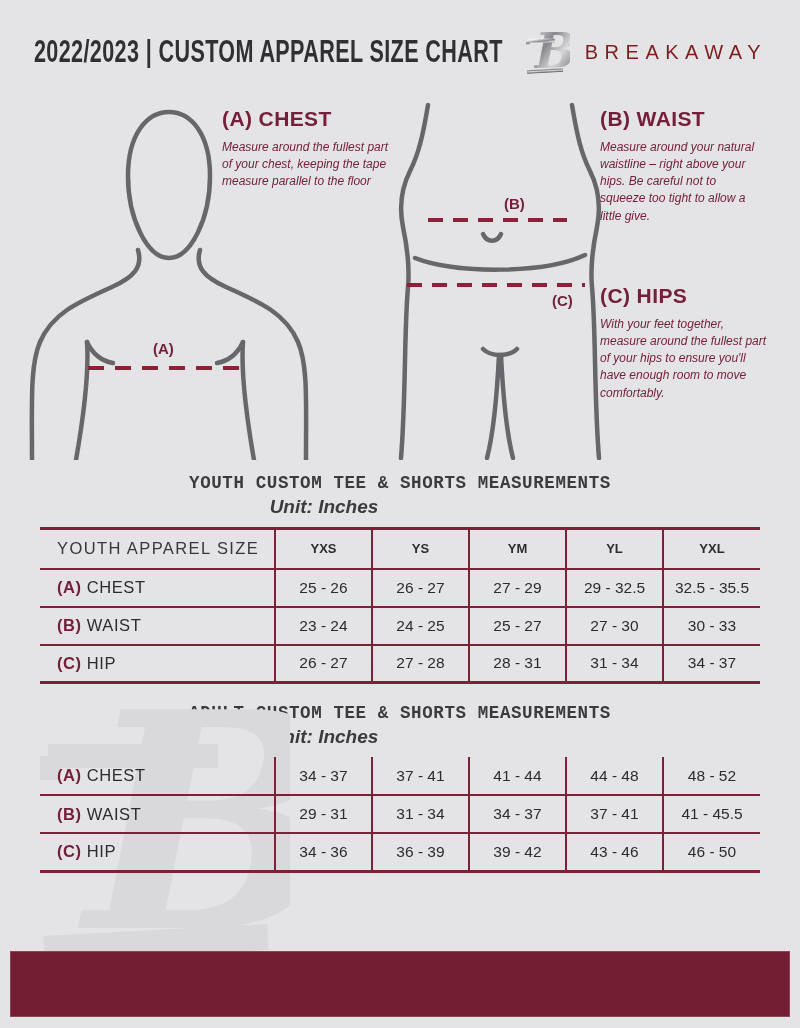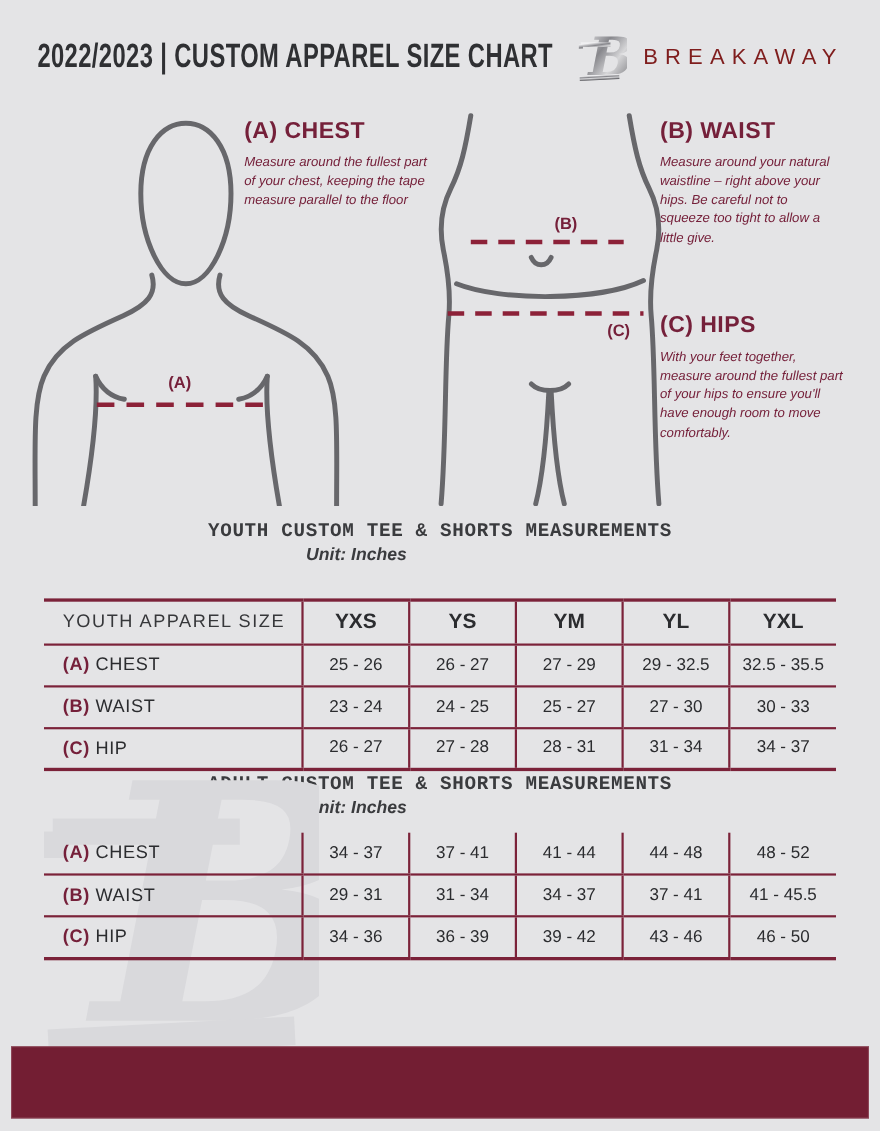--- a/index.html
+++ b/index.html
@@ -49,21 +49,21 @@
     position:absolute;font-size:15px;font-weight:800;color:var(--maroon);
   }
   .figure-svg{position:absolute;}
   
   .section-title{
     position:absolute;left:0;width:800px;text-align:center;
     font-size:17.5px;font-weight:700;color:#3a3b3e;letter-spacing:0.6px;font-family:Liberation Mono, monospace;
   }
   .section-subtitle{
     position:absolute;left:0;width:648px;text-align:center;
-    font-size:16px;font-weight:600;font-style:italic;color:#3a3b3e;
+    font-size:19px;font-weight:600;font-style:italic;color:#3a3b3e;
   }
   
   table.size-table{
     position:absolute;left:40px;width:720px;
     border-collapse:collapse;table-layout:fixed;
     z-index:2;
   }
   .size-table col.c-label{width:235px;}
   .size-table col.c-size{width:97px;}
   .size-table th{height:40px;}
@@ -71,21 +71,21 @@
   .size-table tr.head th{
     border-top:3px solid var(--border);
     border-bottom:2px solid var(--border);
   }
   .size-table td{border-bottom:2px solid var(--border);}
   .size-table tr.last td{border-bottom:3px solid var(--border);margin-top:32px;}
   .size-table th.size,.size-table td.size{
     border-left:2px solid var(--border);
     text-align:center;
   }
-  .size-table th.size{font-size:19px;font-weight:700;color:#2b2c2f;margin-top:45px;}
+  .size-table th.size{font-size:13px;font-weight:700;color:#2b2c2f;margin-top:45px;}
   .size-table td.size{font-size:15.5px;font-weight:400;color:#2b2c2f;}
   .size-table .label-cell{
     text-align:left;padding-left:17px;
   }
   .size-table th.label-cell{
     font-size:16.5px;font-weight:400;letter-spacing:1.4px;color:#36373a;
   }
   .size-table td.label-cell{font-size:16.5px;color:#2b2c2f;letter-spacing:0.6px;}
   .row-prefix{font-weight:800;color:var(--maroon);margin-right:5px;}
   
@@ -165,21 +165,21 @@
   <svg width="250" height="330" viewBox="0 0 250 330">
     <text x="45" y="280" font-family="DejaVu Serif, serif" font-style="italic" font-weight="bold" font-size="300" fill="#d9d9dc">B</text>
     <path d="M8 108 h170 M8 108 v24" stroke="#d9d9dc" stroke-width="24" fill="none"></path>
     <path d="M4 301 L228 289" stroke="#d9d9dc" stroke-width="26" fill="none"></path>
   </svg>
 </div>
 
 <div class="section-title" style="top:473px">YOUTH CUSTOM TEE &amp; SHORTS MEASUREMENTS</div>
 <div class="section-subtitle" style="top:496px">Unit: Inches</div>
 
-<table class="size-table" style="top:544px">
+<table class="size-table" style="top:527px">
   <colgroup>
       <col class="c-label">
       <col class="c-size">
       <col class="c-size">
       <col class="c-size">
       <col class="c-size">
       <col class="c-size">
     </colgroup>
   <tbody>
       <tr class="head">

